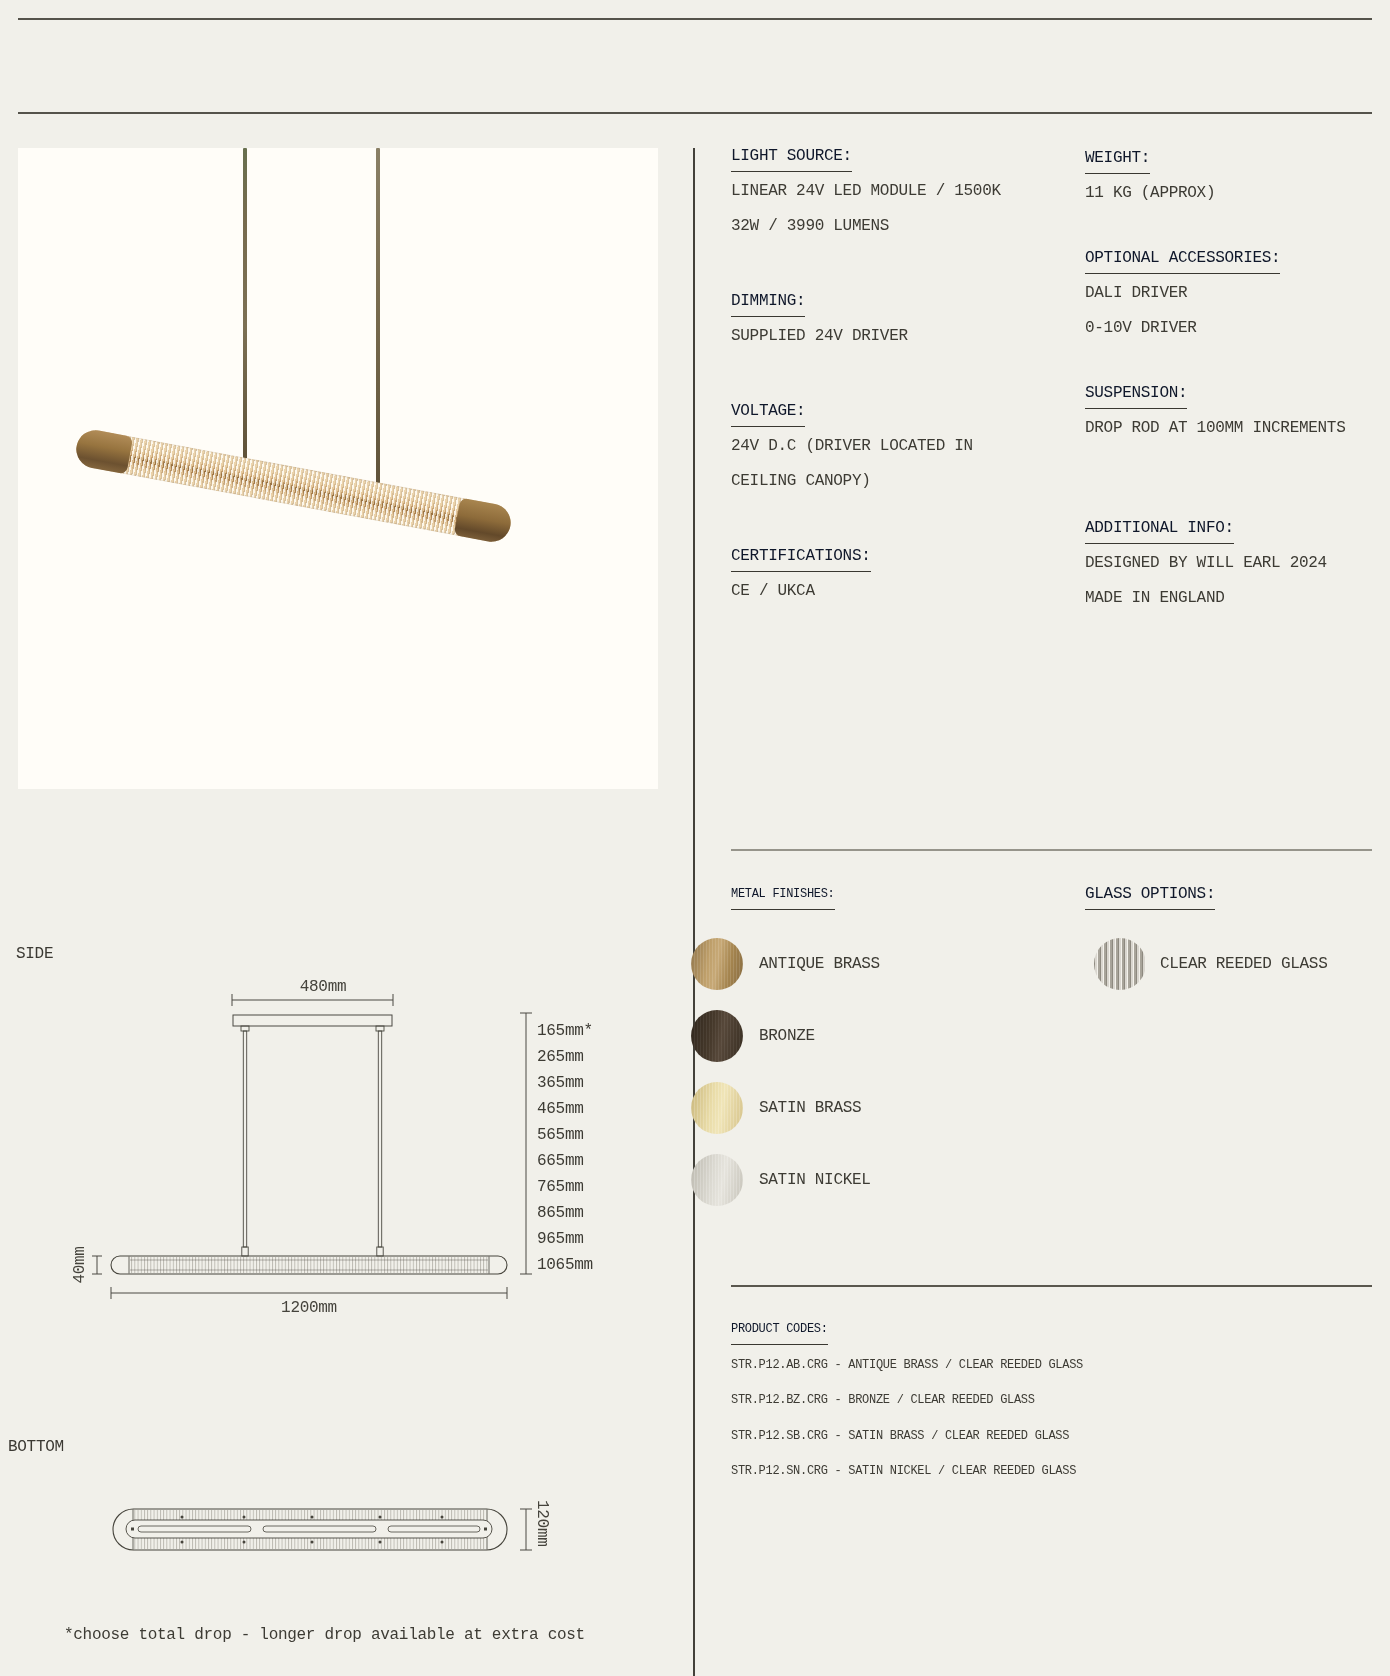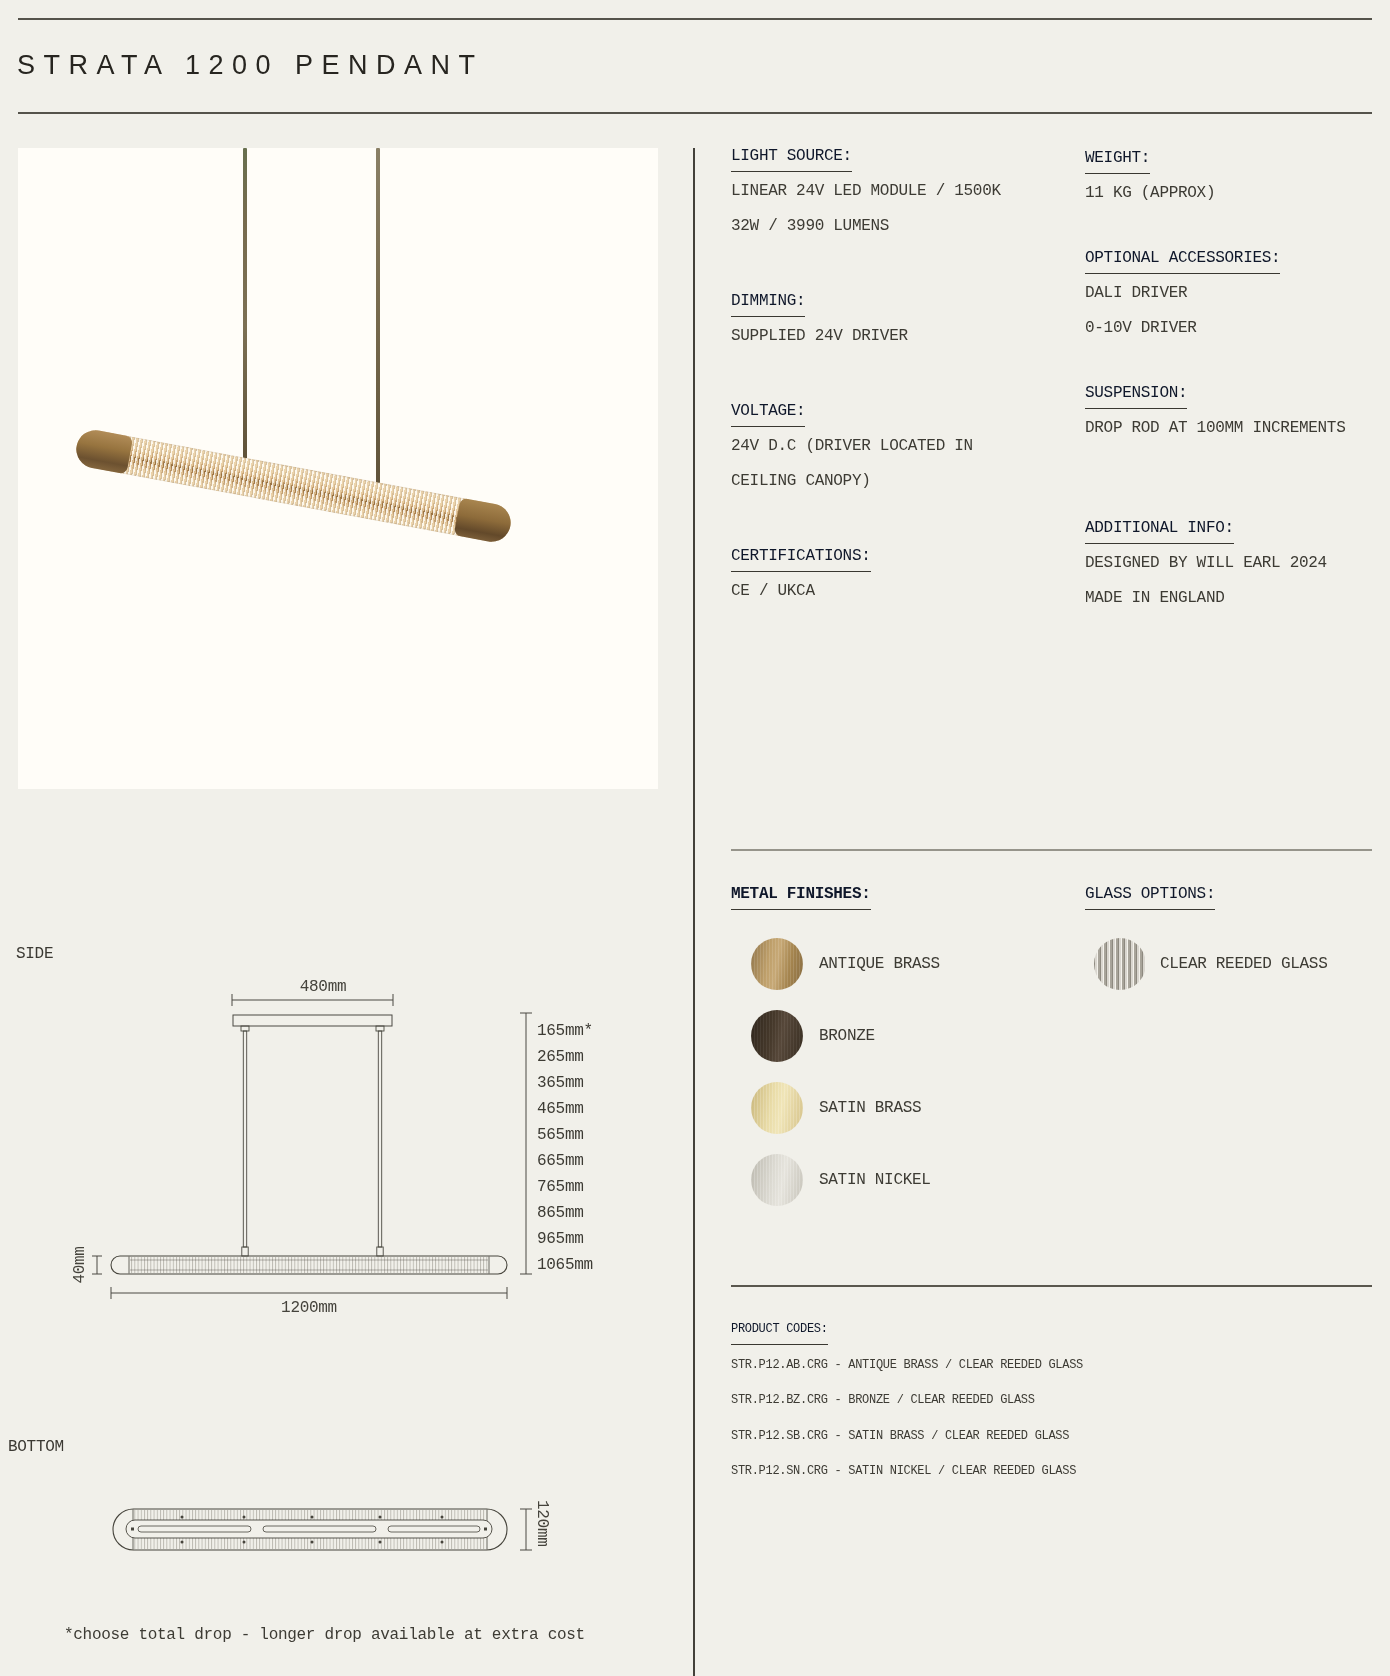--- a/index.html
+++ b/index.html
@@ -67,21 +67,20 @@
   .codes{font-size:12px;line-height:35.5px;letter-spacing:-0.3px;white-space:nowrap;}
   .drops{font-size:16px;line-height:26px;letter-spacing:-0.3px;}
   svg{display:block;}
 </style>
 </head>
 <body>
 
 <div class="page">
 
   <div class="abs hairline" style="left:18px;top:18px;width:1354px;"></div>
-  <div class="abs page-title" style="left:17px;top:50px;">STRATA 1200 PENDANT</div>
   <div class="abs hairline" style="left:18px;top:112px;width:1354px;"></div>
 
   <div class="abs photo" style="left:18px;top:148px;width:640px;height:641px;">
     <div class="rod rod-1" style="left:225px;top:0;height:324px;"></div>
     <div class="rod rod-2" style="left:358px;top:0;height:352px;"></div>
     <div class="pend-bar" style="left:55px;top:319px;width:441px;height:38px;transform:rotate(10.5deg);">
       <div class="pend-cap left"></div>
       <div class="pend-cap right"></div>
     </div>
   </div>
@@ -126,23 +125,23 @@
     <div class="spec-sec">
       <div><span class="uline">ADDITIONAL INFO:</span></div>
       <div>DESIGNED BY WILL EARL 2024</div>
       <div>MADE IN ENGLAND</div>
     </div>
   </div>
 
   <div class="abs" style="left:731px;top:849px;width:641px;height:1.5px;background:#96948b;"></div>
 
   <div class="abs" style="left:731px;top:883px;">
-    <span class="uline" style="font-size:16px;letter-spacing:-0.3px;font-weight:bold;">METAL FINISHES:</span>
-  </div>
-  <div class="abs" style="left:751px;top:938px;">
+    <span class="uline" style="font-size:12px;letter-spacing:-0.3px;">METAL FINISHES:</span>
+  </div>
+  <div class="abs" style="left:691px;top:938px;">
     <div class="swatch-row">
       <div class="sw sw-ab"></div>
       <div class="swatch-label">ANTIQUE BRASS</div>
     </div>
     <div class="swatch-row">
       <div class="sw sw-bz"></div>
       <div class="swatch-label">BRONZE</div>
     </div>
     <div class="swatch-row">
       <div class="sw sw-sb"></div>

